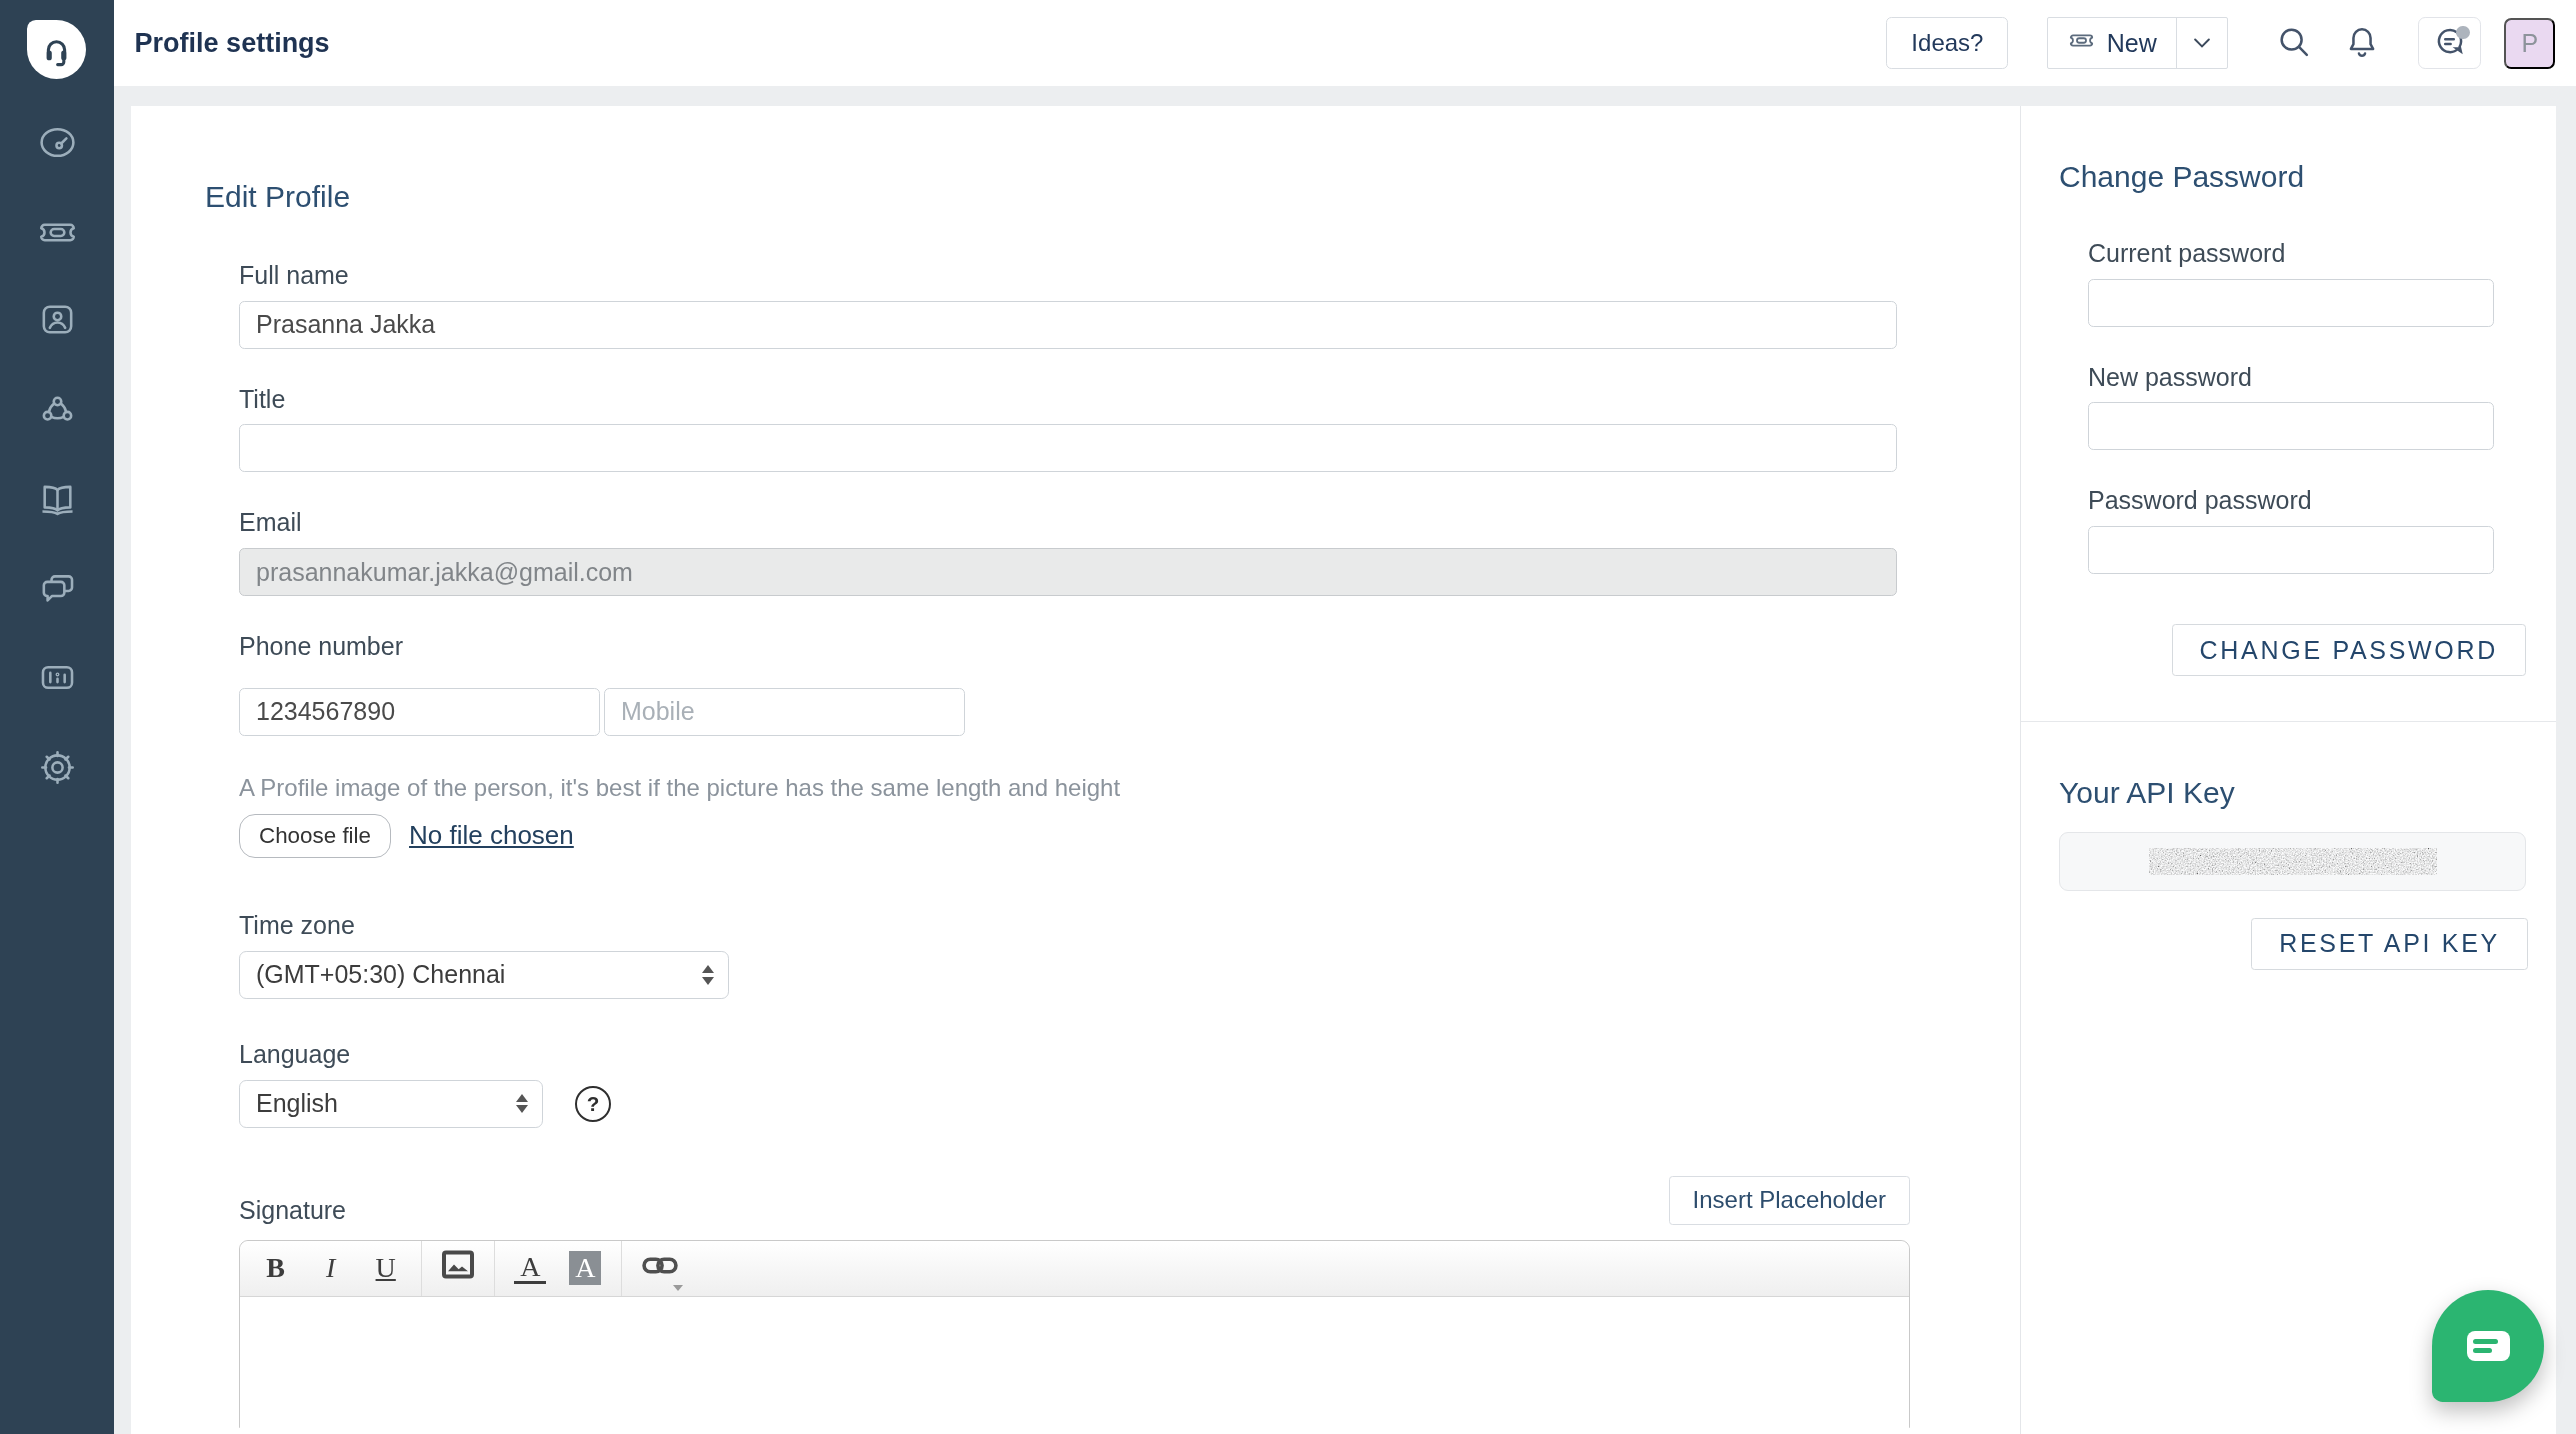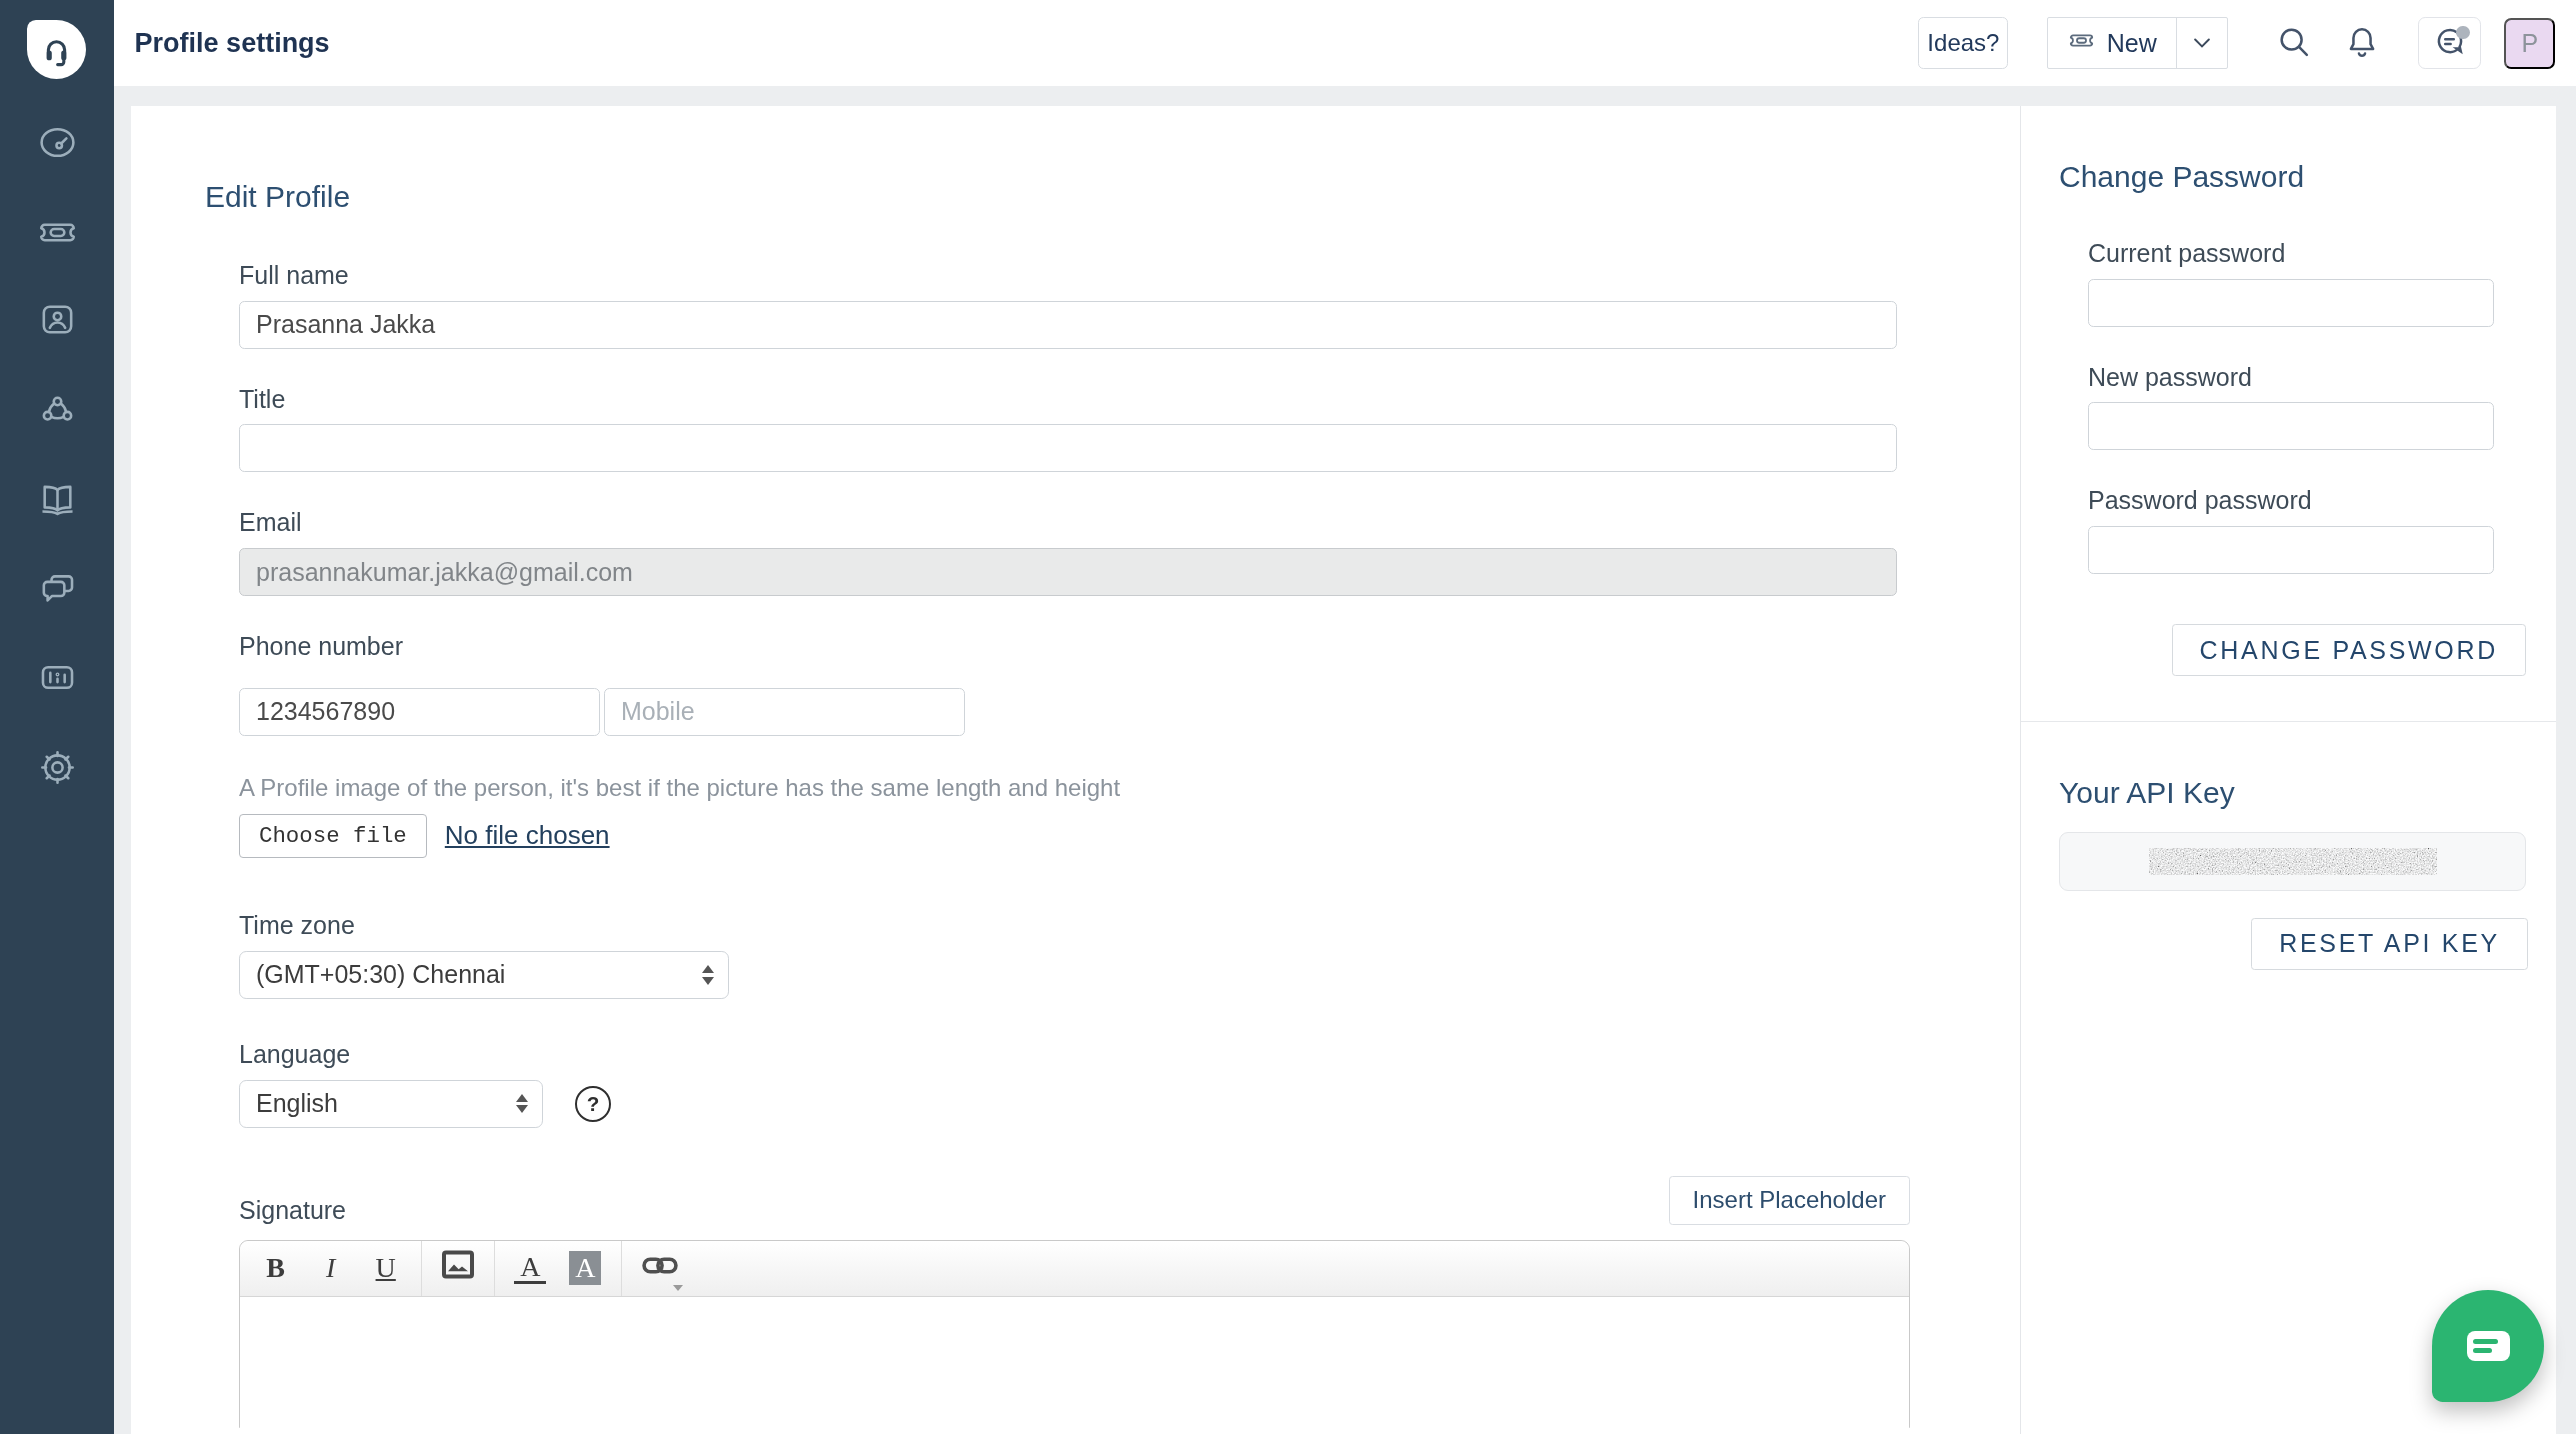--- a/index.html
+++ b/index.html
@@ -14,21 +14,21 @@
   .logo{position:absolute;left:27px;top:19.7px;width:59px;height:59px;background:#ffffff;
         border-radius:9px 30px 30px 30px;display:flex;align-items:center;justify-content:center;}
   .side-btn{position:absolute;left:36px;width:43px;height:43px;display:flex;align-items:center;justify-content:center;cursor:pointer;}
   .side-btn svg{width:41px;height:41px;}
   
   .topbar{position:absolute;left:114px;top:0;right:0;height:86px;background:#ffffff;display:flex;align-items:center;z-index:4;}
   .page-title{margin:0 0 0 20.6px;font-size:27px;font-weight:700;color:#1f3352;}
   .tb-right{margin-left:auto;display:flex;align-items:center;padding-right:20.6px;}
   .tb-btn{height:52px;border:0.9px solid #d9dde2;border-radius:5.4px;background:#fff;color:#22395b;
           font-size:24px;display:flex;align-items:center;justify-content:center;cursor:pointer;box-sizing:border-box;}
-  .ideas-btn{padding:0 8px;margin-right:39px;}
+  .ideas-btn{padding:0 24px;margin-right:39px;}
   .new-split{display:flex;align-items:stretch;height:52px;border:0.9px solid #d9dde2;border-radius:2px;background:#fff;margin-right:45px;box-sizing:border-box;}
   .new-main{display:flex;align-items:center;gap:11.6px;padding:0 19.7px;color:#22395b;font-size:25px;cursor:pointer;}
   .new-caret{width:50px;display:flex;align-items:center;justify-content:center;border-left:0.9px solid #d9dde2;cursor:pointer;}
   .icon-btn{width:41px;height:41px;display:flex;align-items:center;justify-content:center;background:none;border:none;cursor:pointer;padding:0;}
   .search-btn{margin-right:27px;}
   .bell-btn{margin-right:36px;}
   .msgr-btn{position:relative;width:63px;height:52px;border:0.9px solid #e2e4e9;border-radius:7.2px;background:#fff;
             display:flex;align-items:center;justify-content:center;margin-right:23px;cursor:pointer;box-sizing:border-box;}
   .msgr-dot{position:absolute;top:8px;right:10.7px;width:13.4px;height:13.4px;border-radius:50%;background:#adb4bd;}
   .avatar{width:51px;height:51px;border-radius:7.2px;background:#ead9f1;color:#8d939b;font-size:25px;
@@ -44,22 +44,22 @@
   .field label, .flabel{display:block;font-size:25px;line-height:29px;color:#3e4b57;margin-bottom:10.7px;}
   .text-input{width:100%;height:48px;border:1.3px solid #cfd4d9;border-radius:5.4px;font-size:25px;color:#4a4a4a;
               padding:0 16px;box-sizing:border-box;background:#fff;font-family:"Liberation Sans",sans-serif;outline:none;}
   .text-input::placeholder{color:#a9b0b7;}
   .text-input[disabled]{background:#e9eaea;border-color:#c8cbce;color:#818589;}
   .narrow{width:361px;}
   .stack2{margin-top:16px;}
   .phone-block{margin-bottom:37px;}
   .hint{font-size:24px;line-height:29px;color:#8b939c;margin:0;}
   .file-row{display:flex;align-items:center;gap:18px;margin:12.5px 0 54px 0;height:43px;}
-  .file-btn{font-size:22.4px;color:#333;background:#fff;border:0.9px solid #b6babf;border-radius:4px;
-            padding:8px 19px;cursor:pointer;font-family:Liberation Mono, monospace;}
+  .file-btn{font-size:22.4px;color:#333;background:#fff;border:0.9px solid #b6babf;border-radius:16px;
+            padding:8px 19px;cursor:pointer;font-family:Liberation Sans, sans-serif;}
   .file-status{font-size:26px;color:#23405e;text-decoration:underline;}
   .select{height:48px;border:1.3px solid #cfd4d9;border-radius:7.2px;display:flex;align-items:center;
           justify-content:space-between;padding:0 14.3px 0 16px;font-size:25px;color:#3c3c3c;background:#fff;
           box-sizing:border-box;cursor:pointer;}
   .tz-select{width:490px;}
   .lang-select{width:304px;}
   .tz-block{margin-bottom:41px;}
   .lang-block{margin-bottom:48px;}
   .arrows{display:flex;flex-direction:column;gap:3.6px;align-items:center;}
   .arr-up{width:0;height:0;border-left:6.3px solid transparent;border-right:6.3px solid transparent;border-bottom:8px solid #555;}

